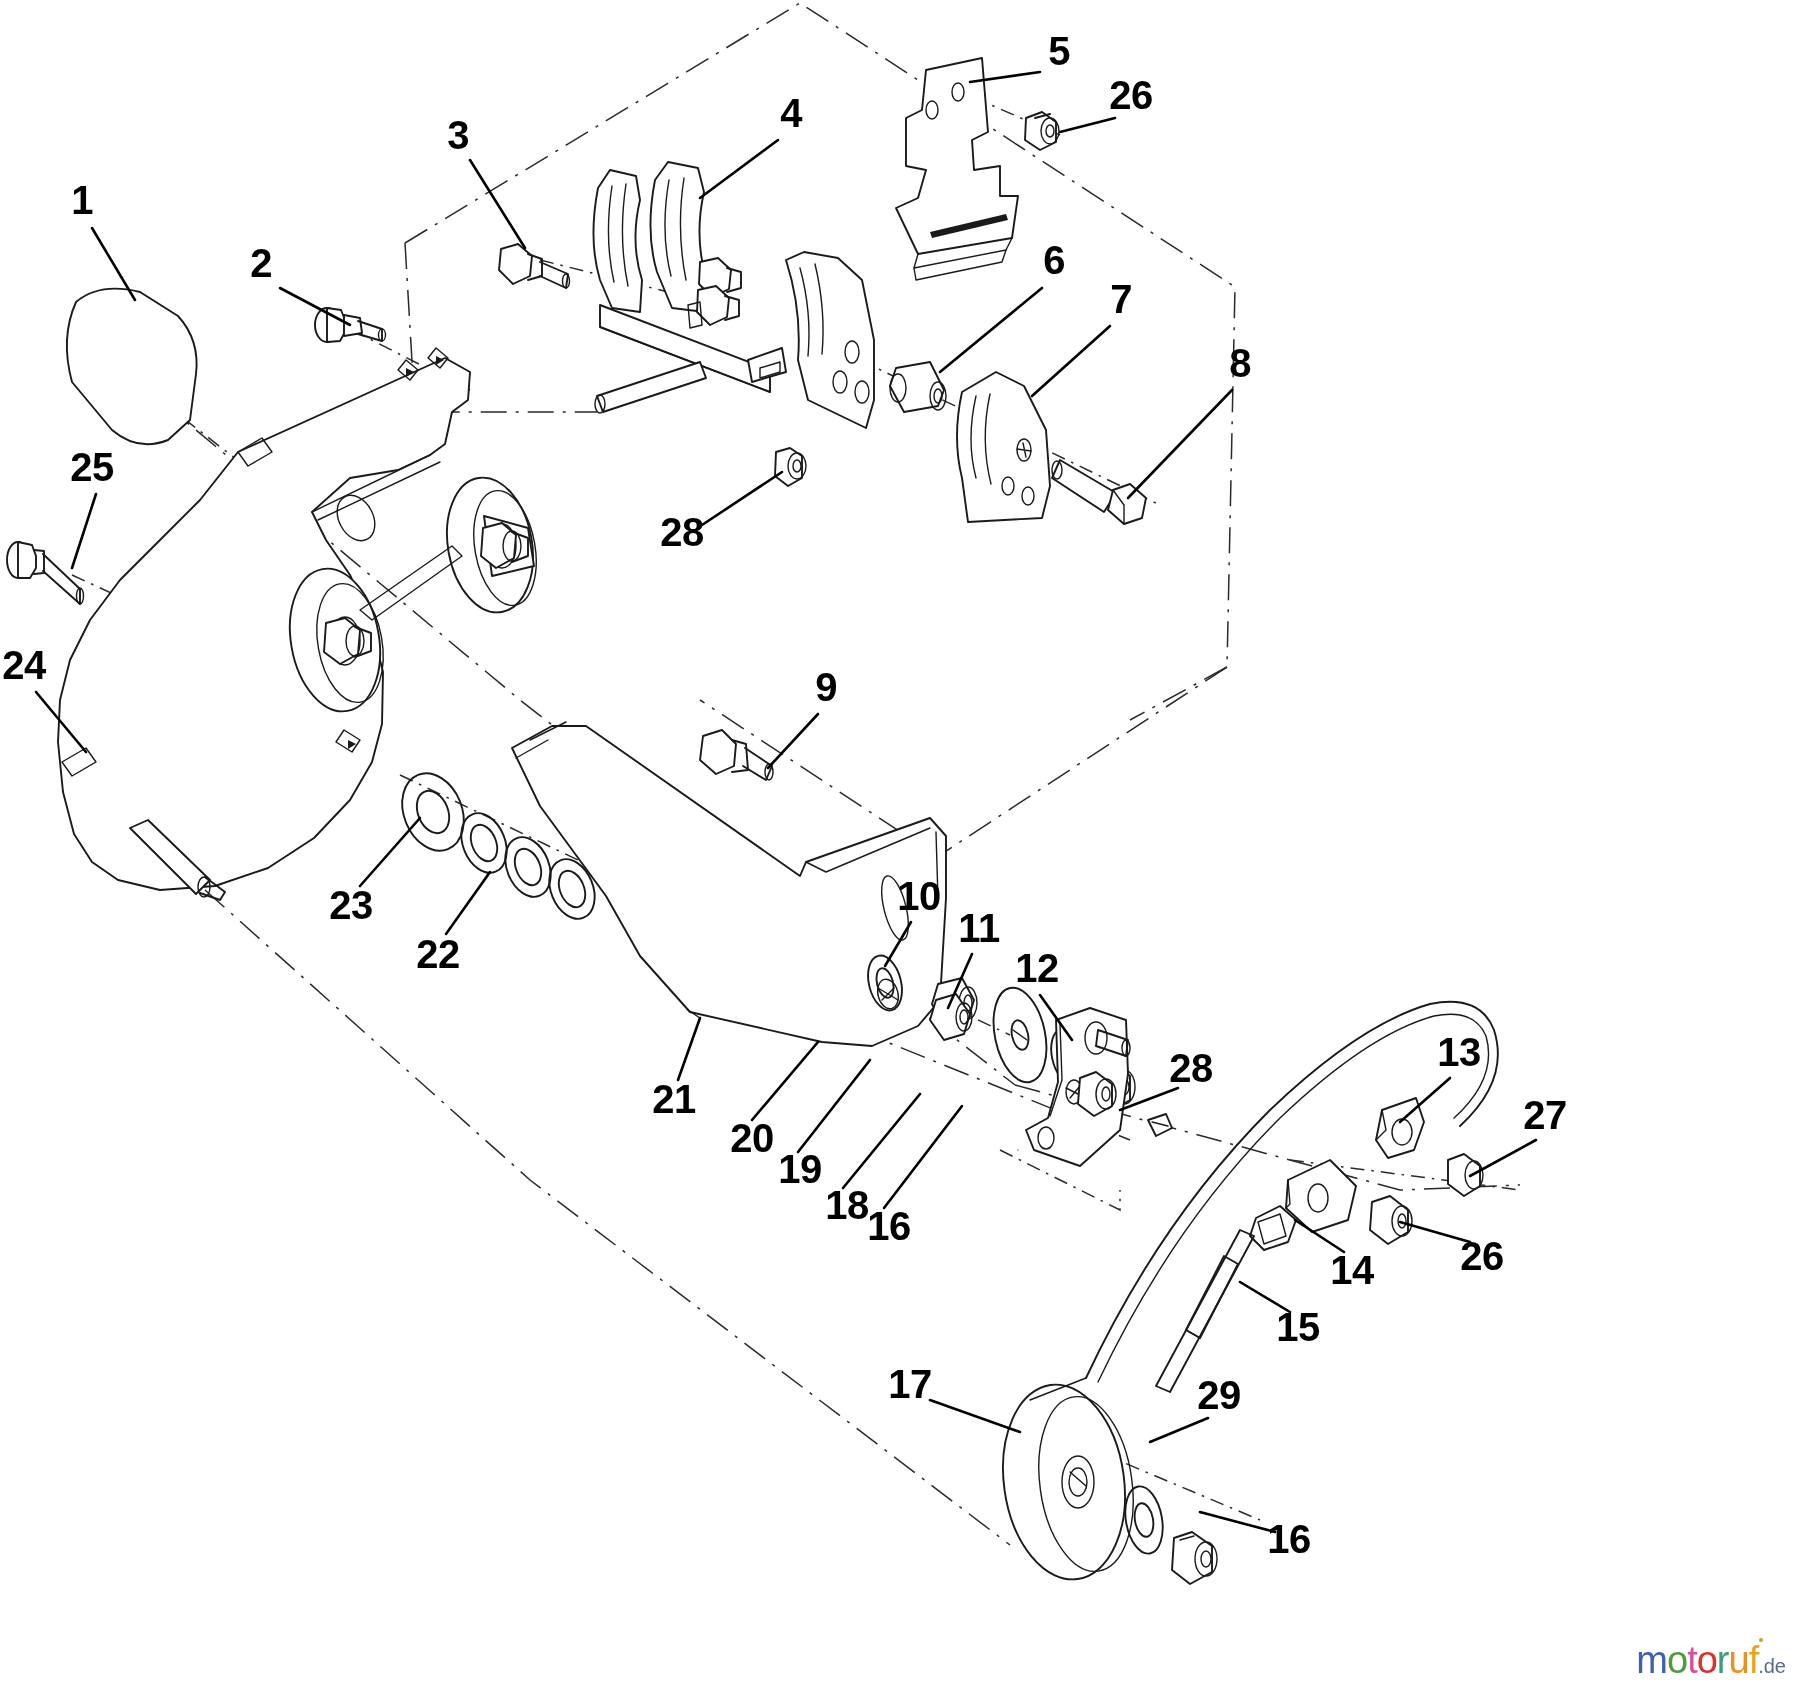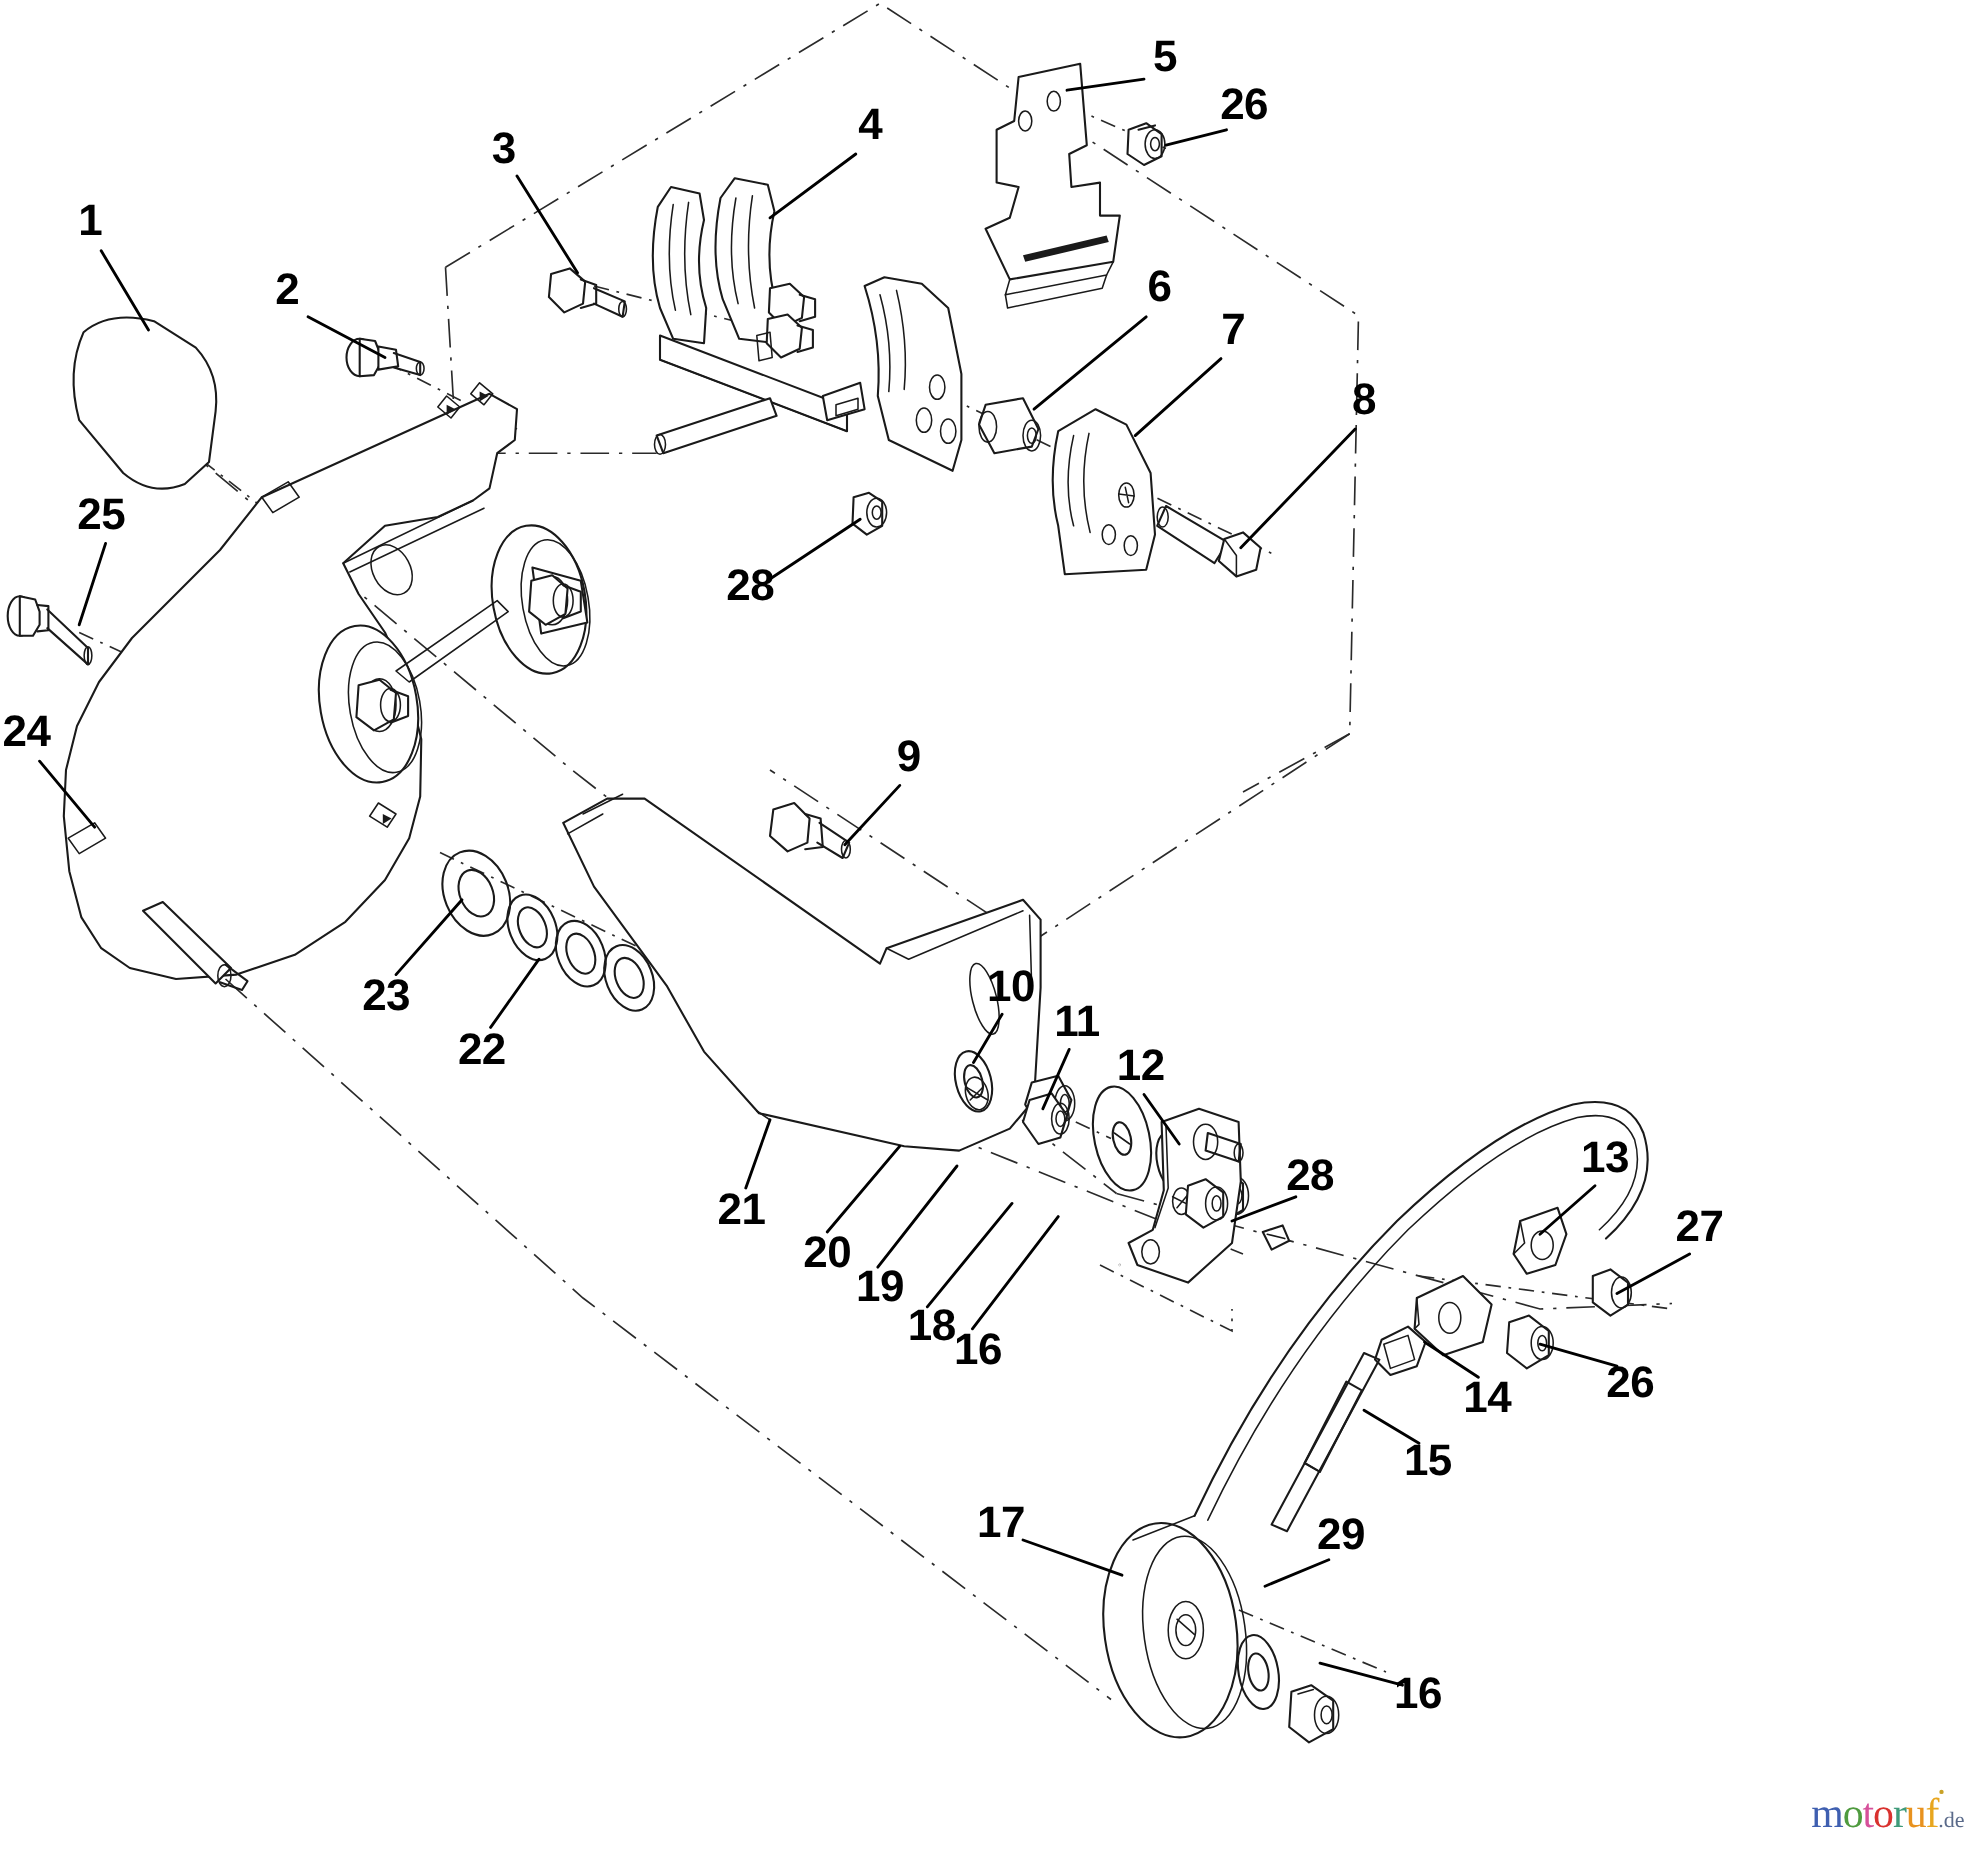--- a/index.html
+++ b/index.html
@@ -77,22 +77,22 @@
     font-size: 40px;
     fill: #000000;
     dominant-baseline: middle;
     text-anchor: middle;
     letter-spacing: -0.5px;
   }
   
   #watermark {
     position: absolute;
     right: 14px;
-    bottom: 15px;
-    font-family: Liberation Serif, serif;
+    bottom: 4px;
+    font-family: Liberation Sans, sans-serif;
     font-size: 38px;
     line-height: 1;
     letter-spacing: -1px;
     user-select: none;
     white-space: nowrap;
   }
   #watermark .l { display: inline-block; }
   #watermark .suffix {
     font-size: 20px;
     letter-spacing: 0;

